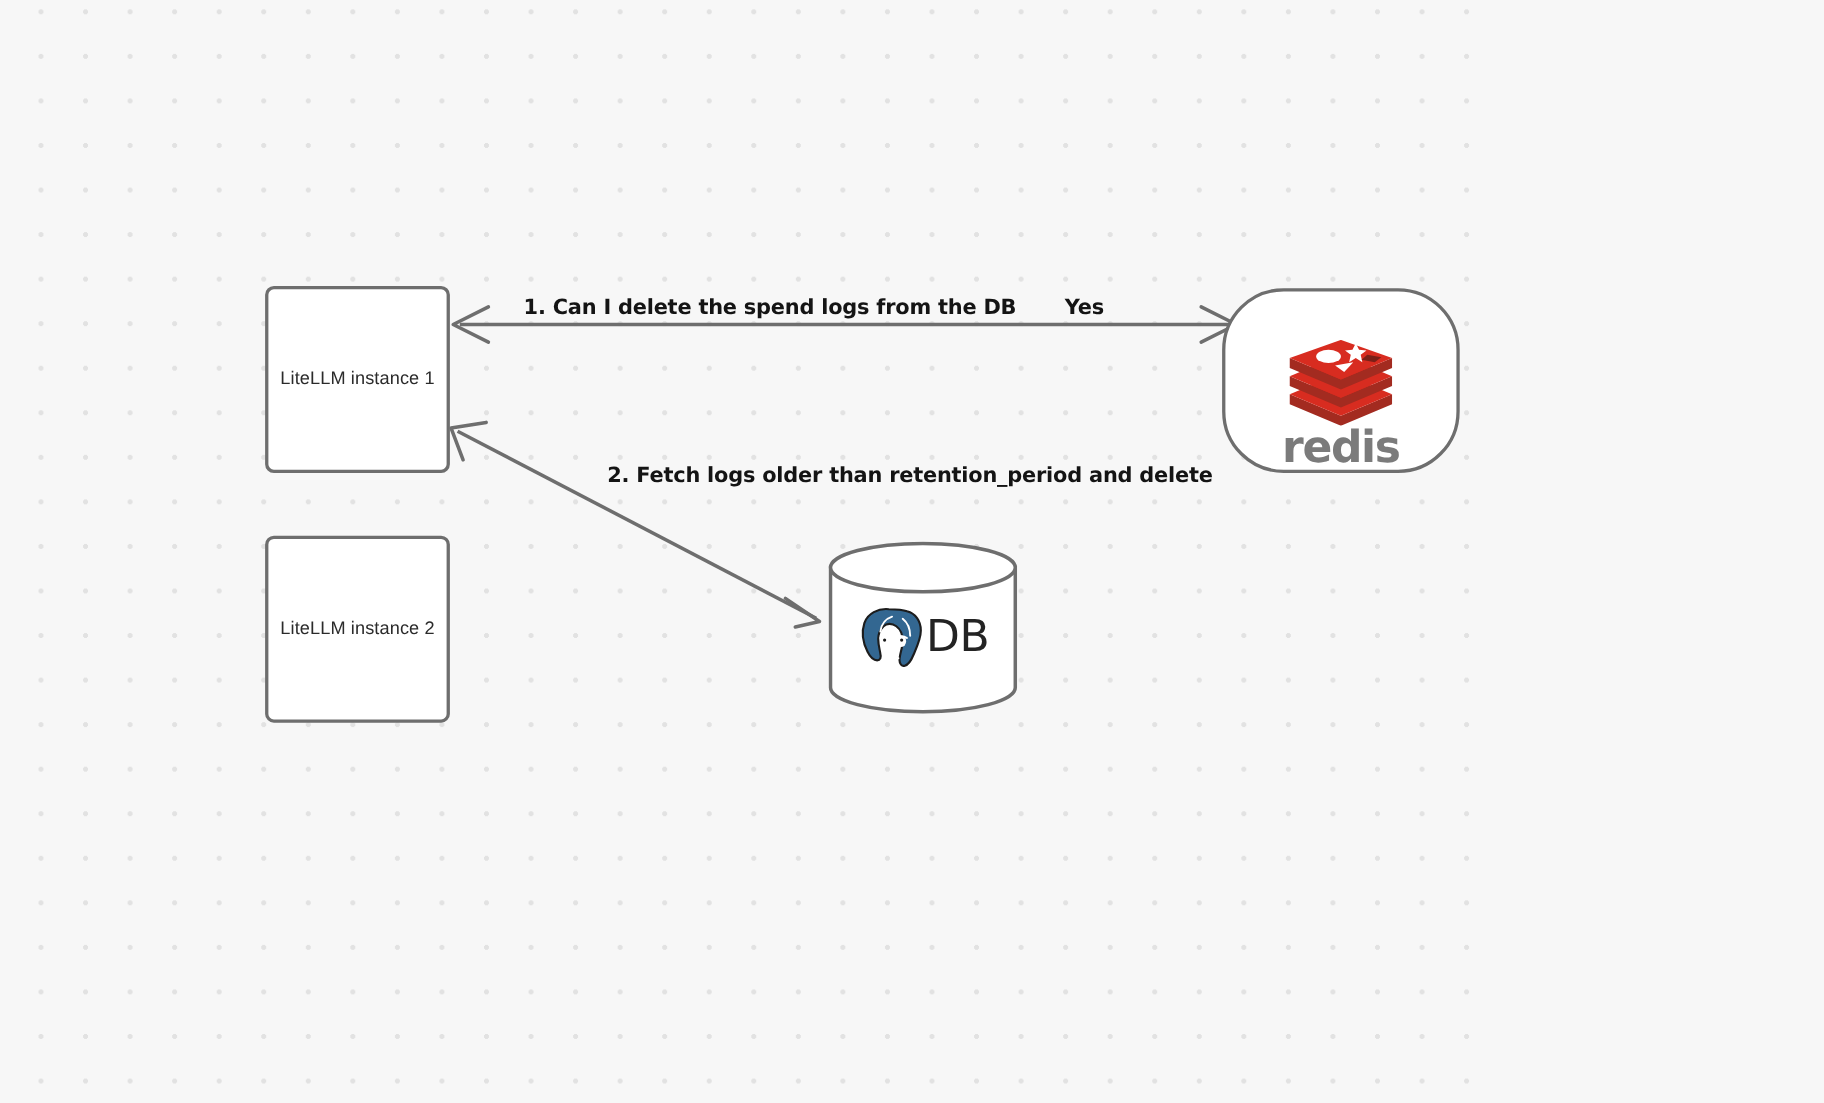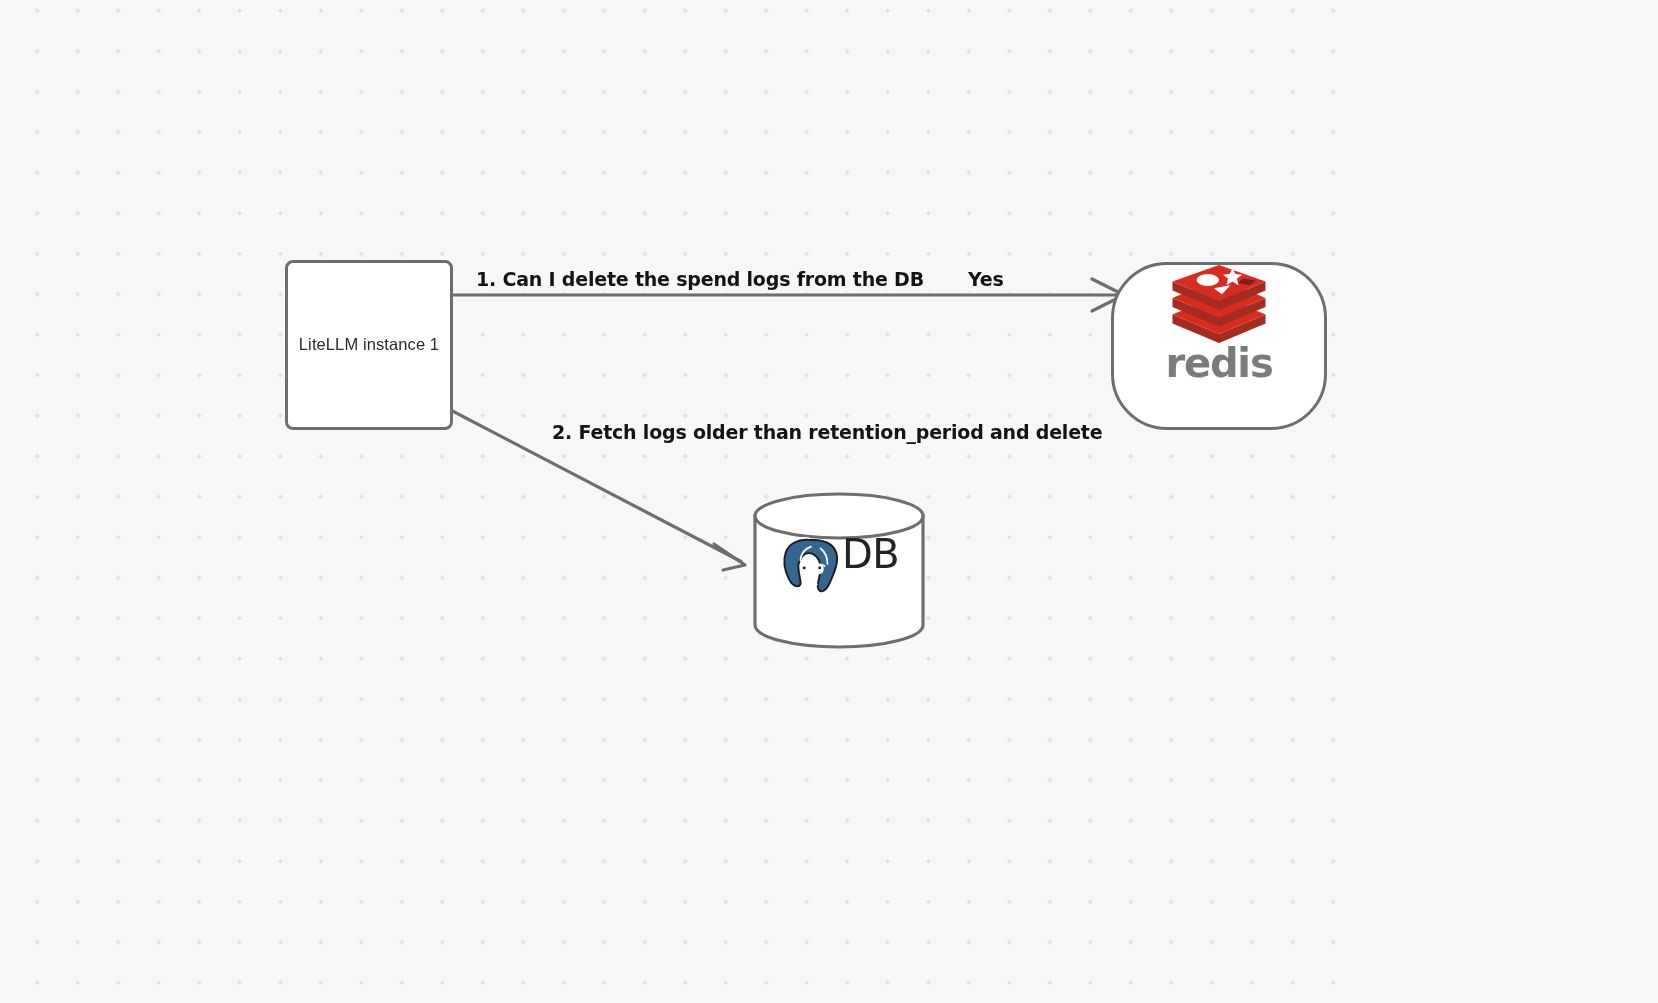--- a/index.html
+++ b/index.html
@@ -35,39 +35,39 @@
   }
   .node-box .node-label {
     font-size: 16.5px;
     color: #2b2b2b;
     font-family: "Liberation Sans", sans-serif;
     letter-spacing: 0.1px;
     line-height: 1.2;
     text-align: center;
   }
 
-  #litellm-1 { left: 241px; top: 260px;  width: 168px; height: 170px; margin-left: 44px; }
+  #litellm-1 { left: 241px; top: 260px;  width: 168px; height: 170px; }
   #litellm-2 { left: 241px; top: 487px;  width: 168px; height: 170px; }
   #litellm-3 { left: 241px; top: 713px;  width: 168px; height: 170px; }
 
   
   #redis-node {
     position: absolute;
     left: 1111px;
     top: 262px;
     width: 216px;
     height: 168px;
     background: #ffffff;
     border: 3px solid #6e6e6e;
     border-radius: 56px;
     box-sizing: border-box;
     display: flex;
     flex-direction: column;
     align-items: center;
-    justify-content: flex-start;
+    justify-content: flex-end;
     gap: 2px;
   }
   #redis-logo-mark { width: 96px; height: 78px; display: block; }
   .redis-wordmark {
     font-family: "DejaVu Sans", sans-serif;
     font-size: 40px;
     font-weight: 700;
     color: #7b7b7b;
     letter-spacing: -1.2px;
     line-height: 1;
@@ -81,20 +81,21 @@
     top: 492px;
     width: 172px;
     height: 157px;
   }
   #postgres-cylinder { position: absolute; inset: 0; width: 100%; height: 100%; }
   #postgres-inner {
     position: absolute;
     left: 0; top: 42px;
     width: 172px; height: 90px;
     display: flex;
+    align-items: center;
     justify-content: center;
     gap: 1px;
   }
   #pg-elephant { width: 62px; height: 62px; display: block; }
   .pg-db-text {
     font-family: "DejaVu Sans", sans-serif;
     font-size: 40px;
     font-weight: 400;
     color: #232323;
     line-height: 1;
@@ -150,20 +151,23 @@
   <div class="edge-label" id="edge-label-1">1.  Can I delete the spend logs from the DB</div>
 
   <div class="edge-label" id="edge-label-1-yes">Yes</div>
 
   <div class="edge-label" id="edge-label-2">2.  Fetch logs older than retention_period and delete</div>
 
   <div class="node-box" id="litellm-1">
     <span class="node-label">LiteLLM instance 1</span>
   </div>
 
+  <div class="node-box" id="litellm-2">
+    <span class="node-label">LiteLLM instance 2</span>
+  </div>
 
 
   <div id="redis-node">
     <svg id="redis-logo-mark" viewBox="0 0 128 104" xmlns="http://www.w3.org/2000/svg">
 
       <path d="M64 104 L2 78 L2 66 L64 92 L126 66 L126 78 Z" fill="#a32b20"></path>
       <path d="M2 66 L64 40 L126 66 L64 92 Z" fill="#d82c20"></path>
 
       <path d="M64 82 L2 56 L2 44 L64 70 L126 44 L126 56 Z" fill="#a32b20"></path>
       <path d="M2 44 L64 18 L126 44 L64 70 Z" fill="#d82c20"></path>

